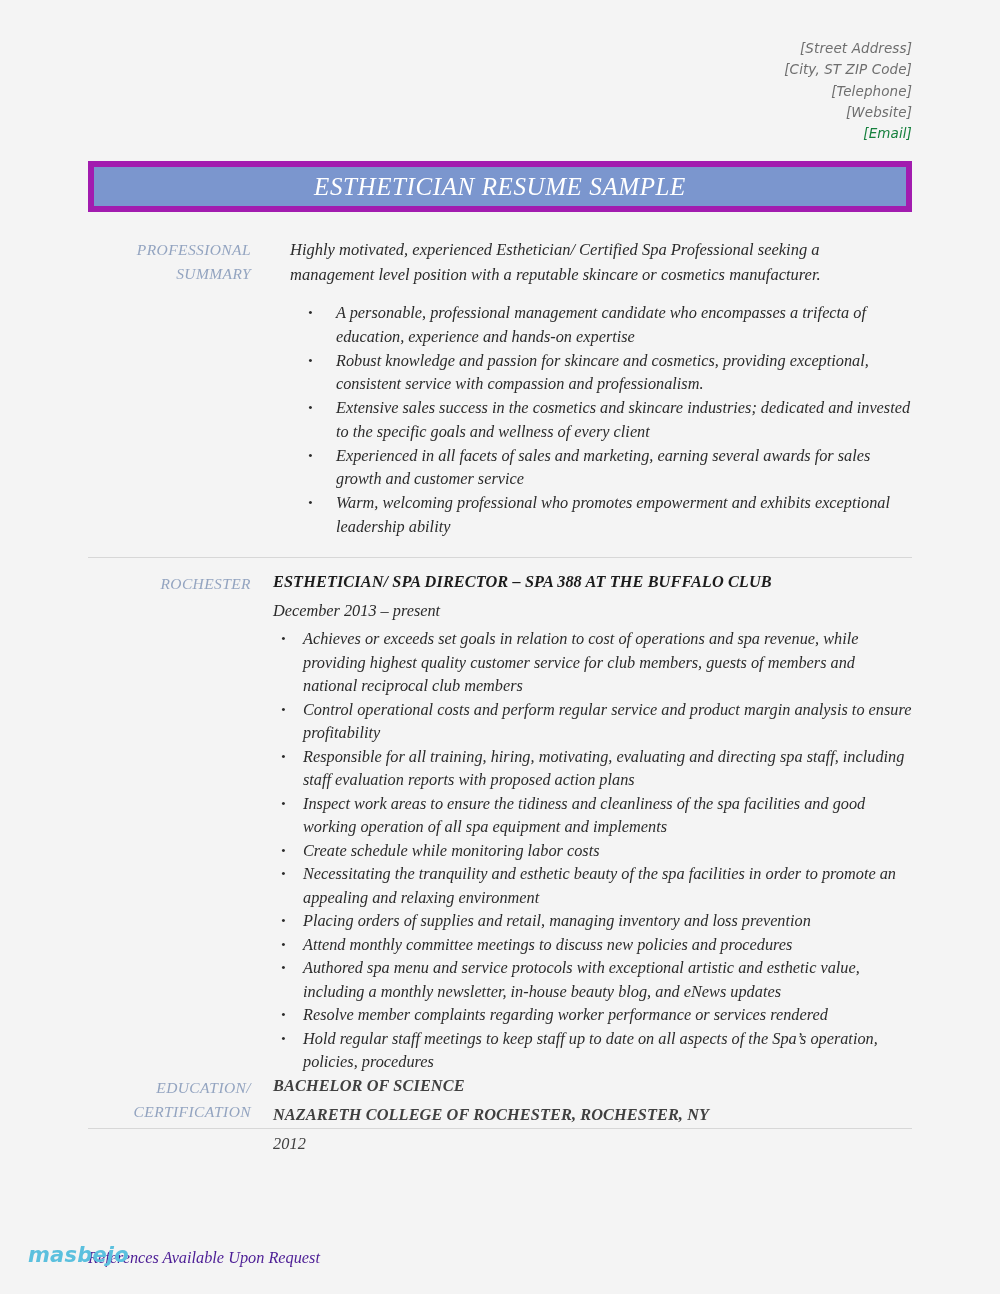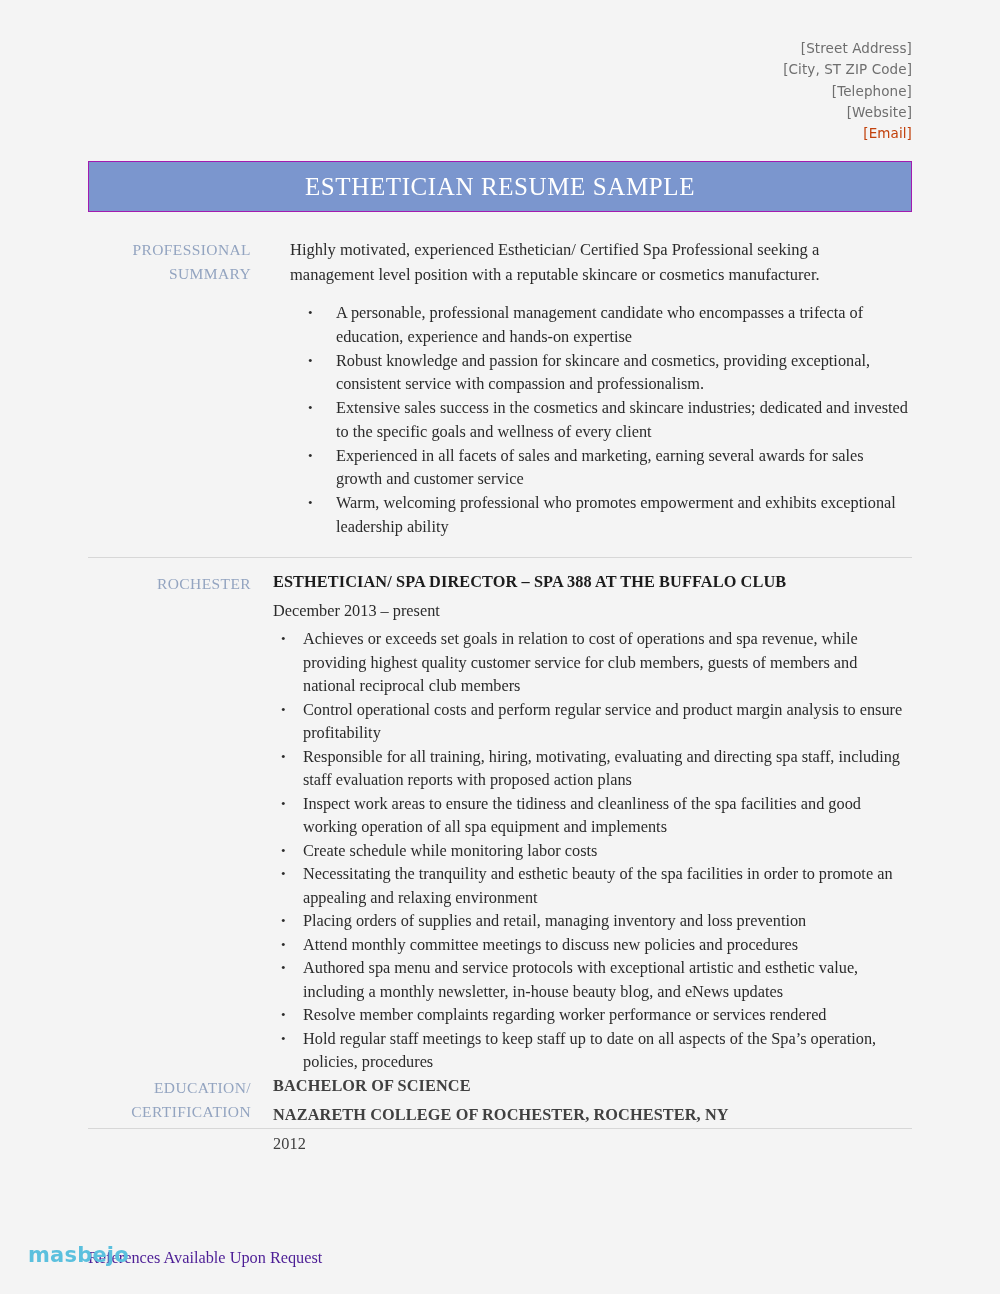--- a/index.html
+++ b/index.html
@@ -15,48 +15,49 @@
     color: #2b2b2b;
     position: relative;
     overflow: hidden;
   }
 
   .page {
     position: relative;
     width: 1000px;
     height: 1284px;
     box-sizing: border-box;
+    font-style: italic;
   }
 
   
   .contact-block {
     position: absolute;
     top: 38px;
     right: 88px;
     width: 360px;
     text-align: right;
     font-family: "DejaVu Sans", sans-serif;
     font-size: 13.5px;
     line-height: 21.3px;
     color: #6e6e6e;
     letter-spacing: 0.1px;
   }
   .contact-block .email-line {
-    color: #c2410c;
+    color: #15803d;
   }
 
   
   .title-banner {
     position: absolute;
     left: 88px;
     top: 161px;
     width: 824px;
     height: 51px;
     background: #7b96ce;
-    border: 1px solid #a21caf;
+    border: 6px solid #a21caf;
     box-sizing: border-box;
     display: flex;
     align-items: center;
     justify-content: center;
   }
   .title-banner .banner-text {
     color: #ffffff;
     font-family: "Liberation Serif", serif;
     font-size: 25px;
     font-weight: 400;

